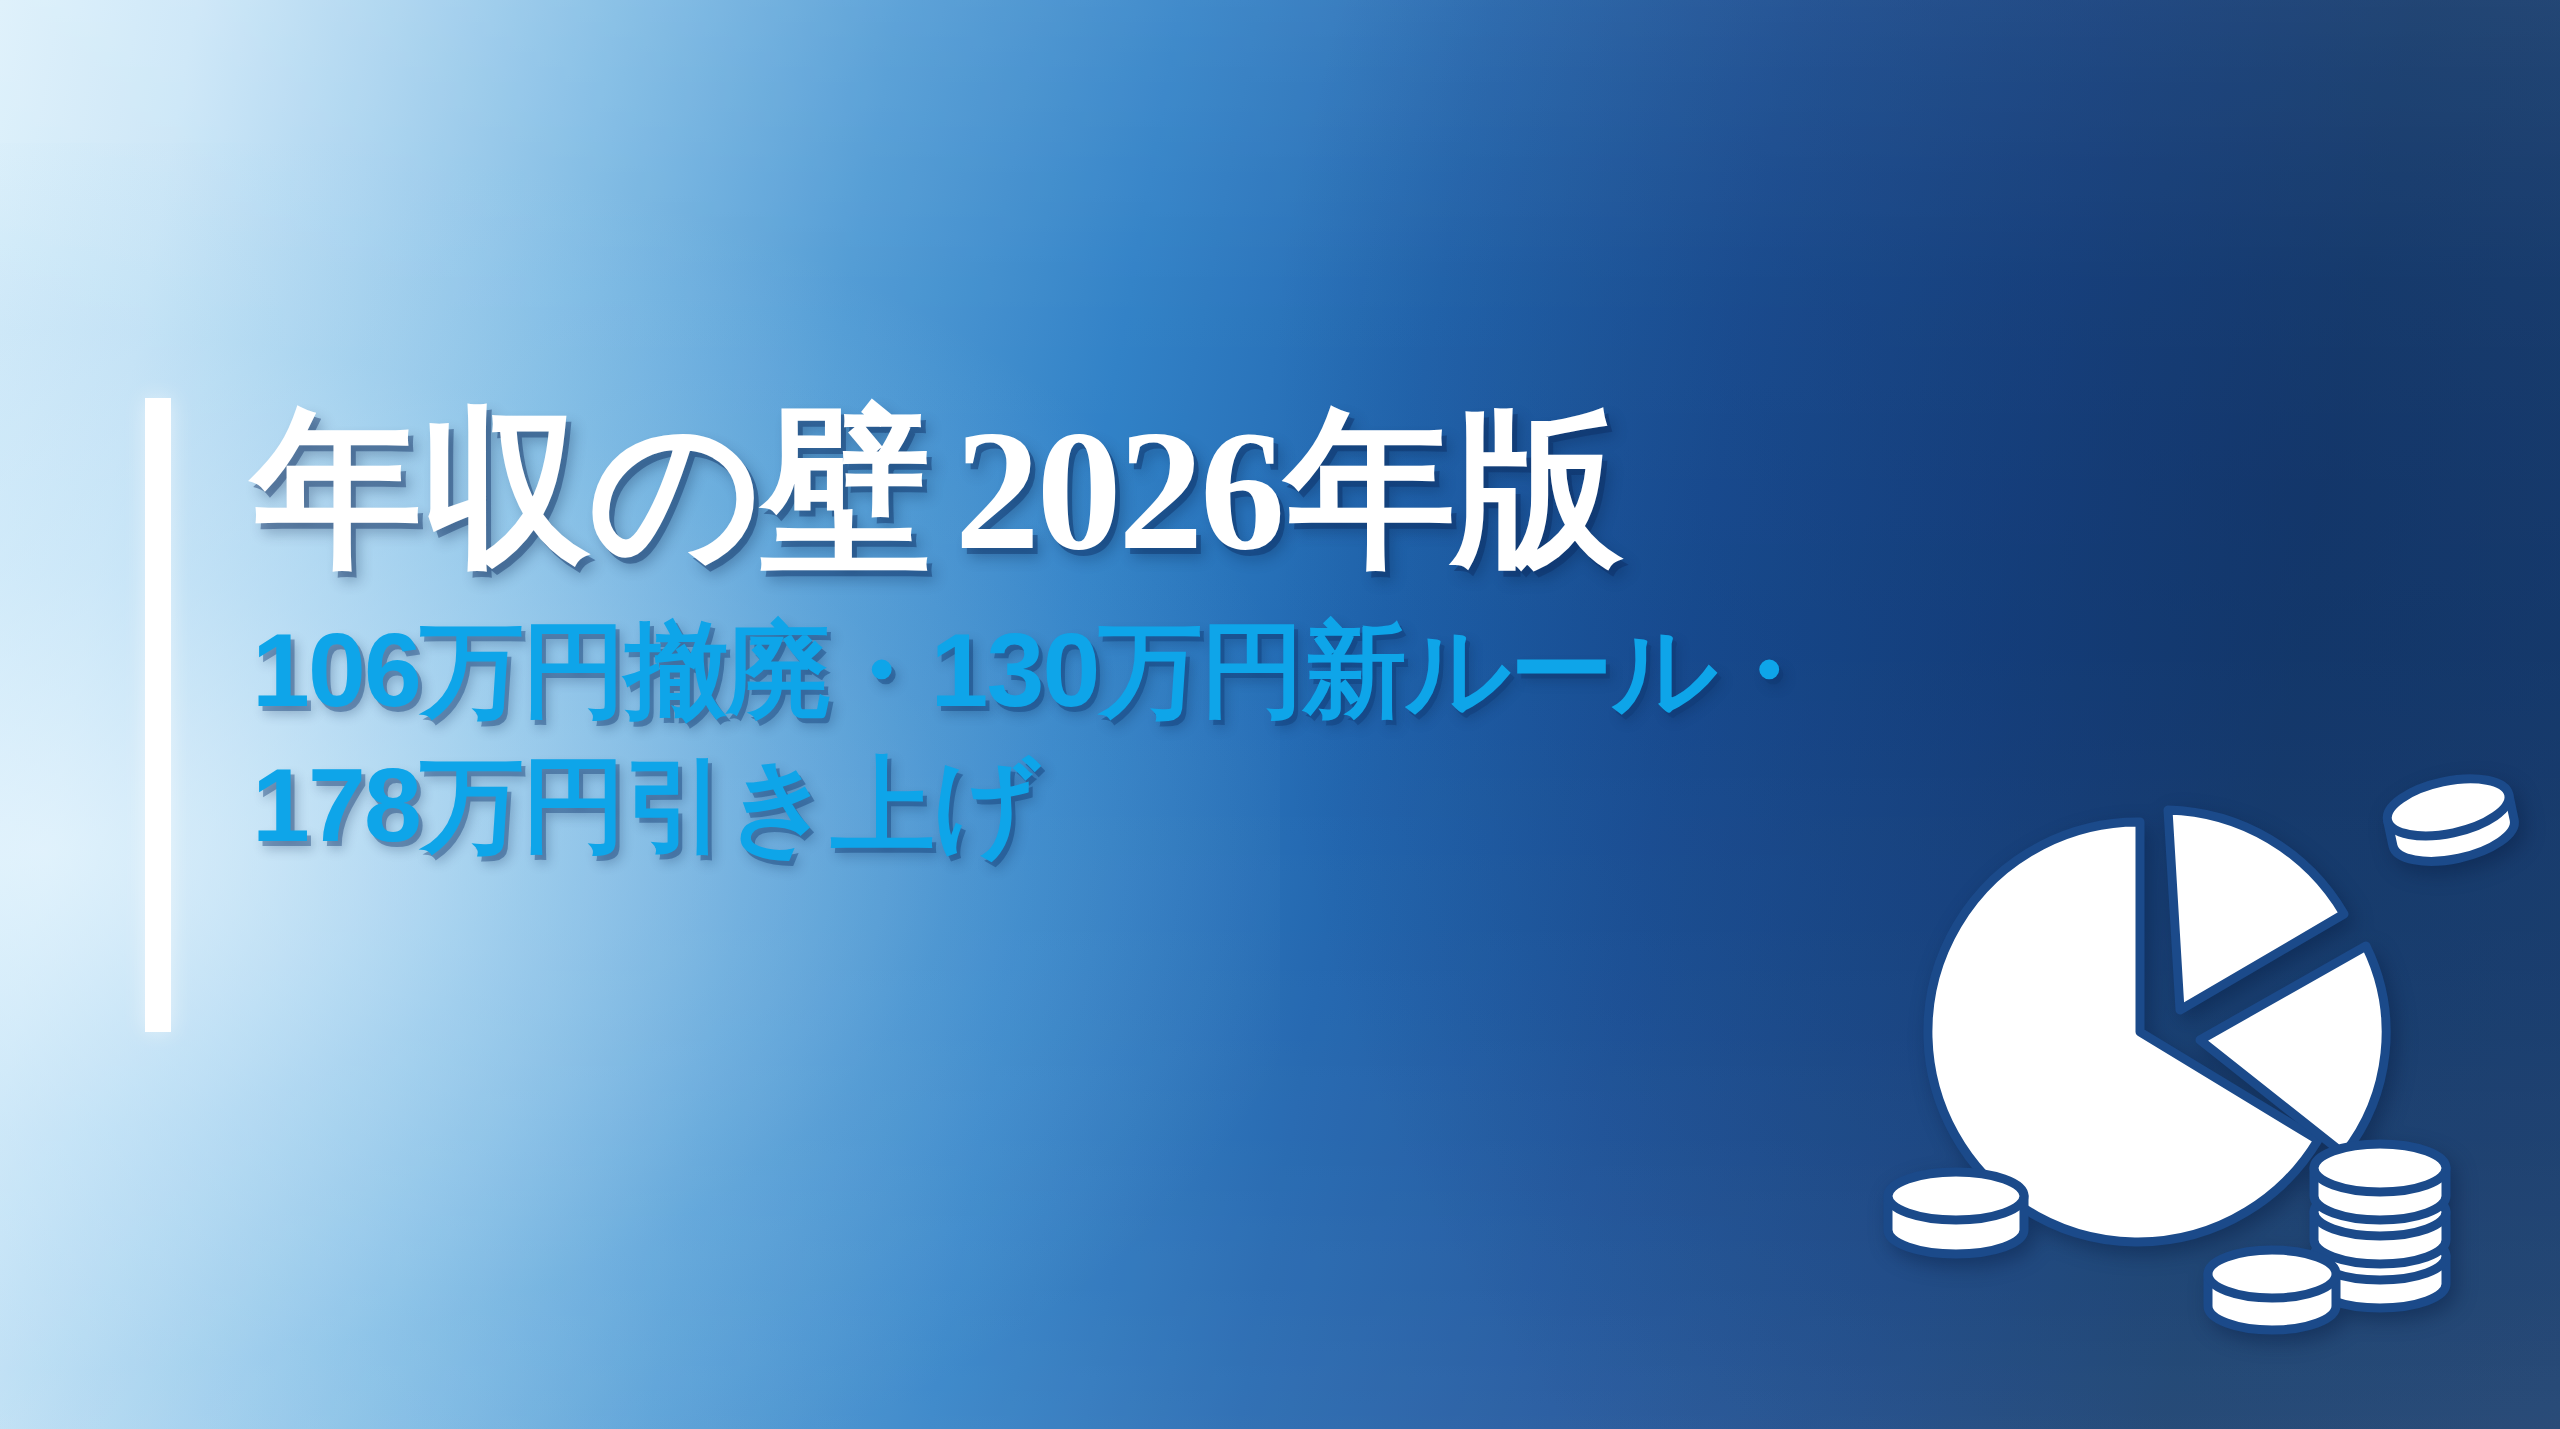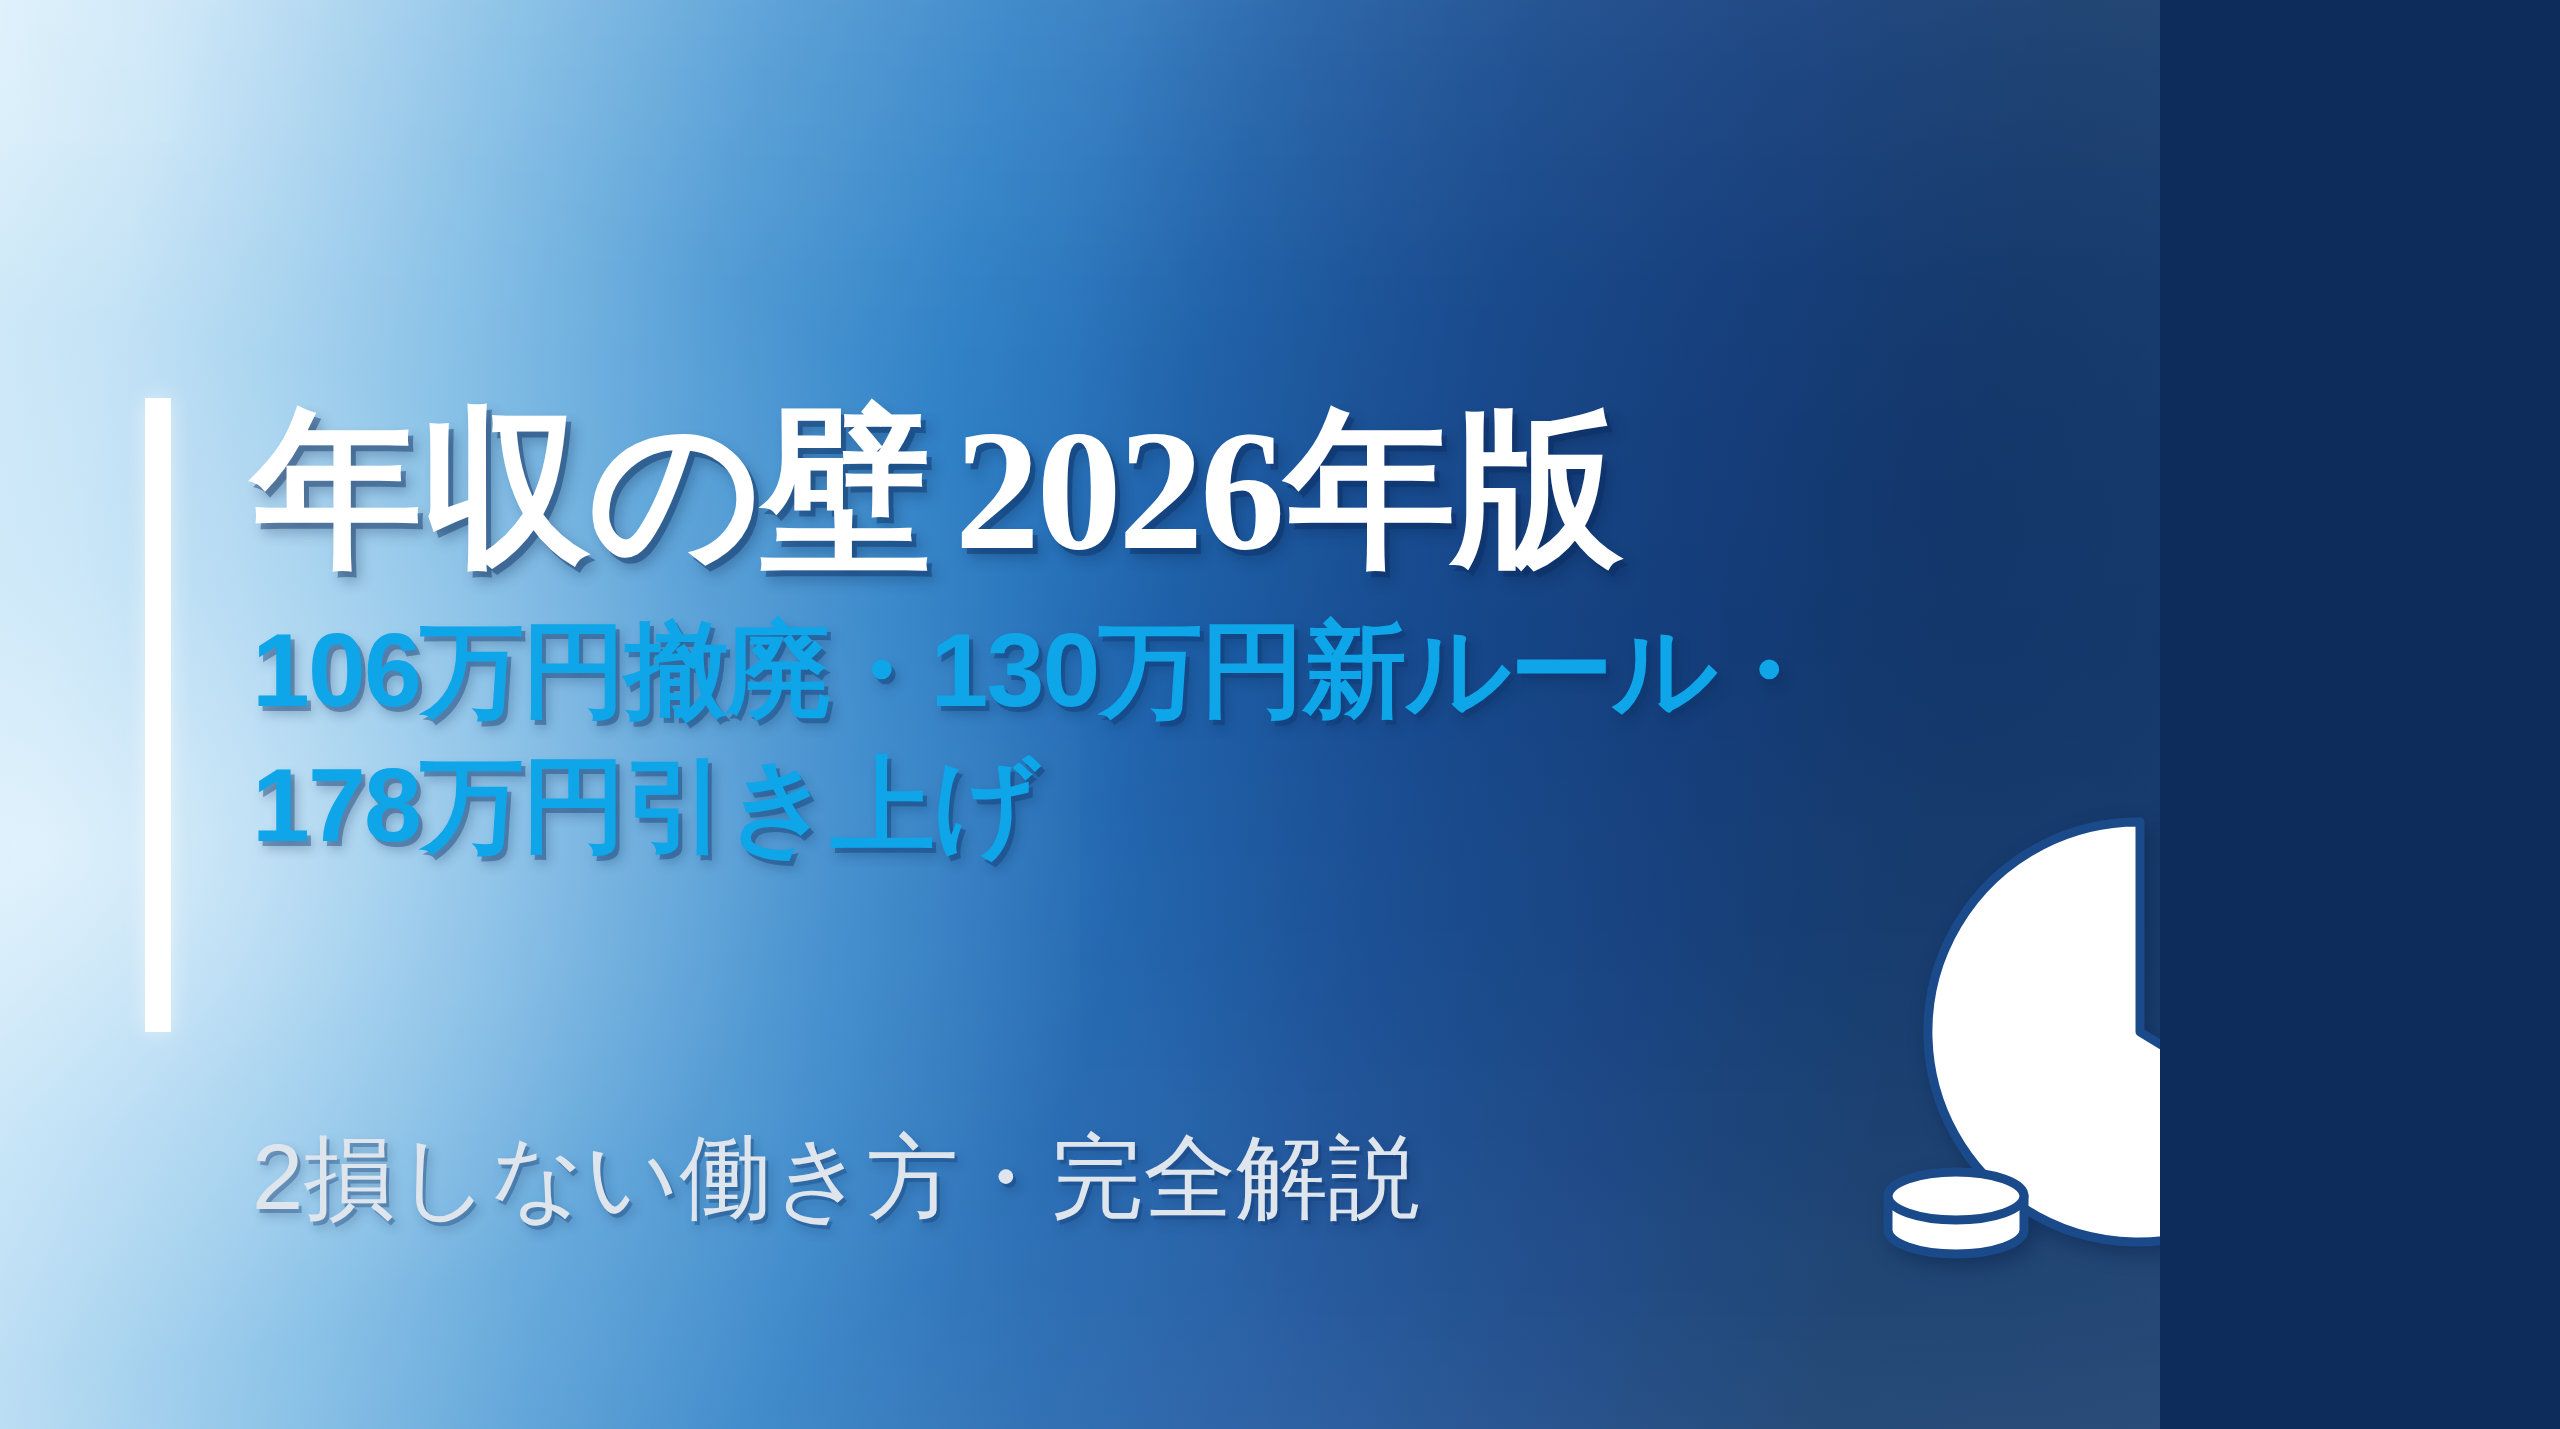--- a/index.html
+++ b/index.html
@@ -4,21 +4,21 @@
 <title>年収の壁 2026年版</title>
 <style>
   html, body {
     margin: 0;
     padding: 0;
     background: #0d2c5c;
   }
 
   #stage {
     position: relative;
-    width: 2160px;
+    width: 2560px;
     height: 1429px;
     overflow: hidden;
     font-family: "Liberation Sans", "DejaVu Sans", sans-serif;
     isolation: isolate;
   }
 
   
   .bg-base {
     position: absolute;
     inset: 0;
@@ -176,21 +176,20 @@
 
     <h1 class="headline"><span class="hl-jp">年収の壁</span><span class="hl-num">2026</span><span class="hl-tail">年版</span></h1>
 
     <p class="sub-yellow">
       <span class="sy-line">106万円撤廃・130万円新ルール・</span>
       <span class="sy-line">178万円引き上げ</span>
     </p>
 
   </div>
 
-  <p class="tagline">2損しない働き方・完全解説</p>
 
   <div class="illustration">
     <svg viewBox="0 0 660 640" xmlns="http://www.w3.org/2000/svg" aria-hidden="true">
       <g fill="#ffffff" stroke="#1b4a8a" stroke-width="9" stroke-linejoin="round">
 
         <path d="M 262 302
                  L 262 92
                  A 210 210 0 1 0 440 410
                  L 262 302 Z"></path>
 

